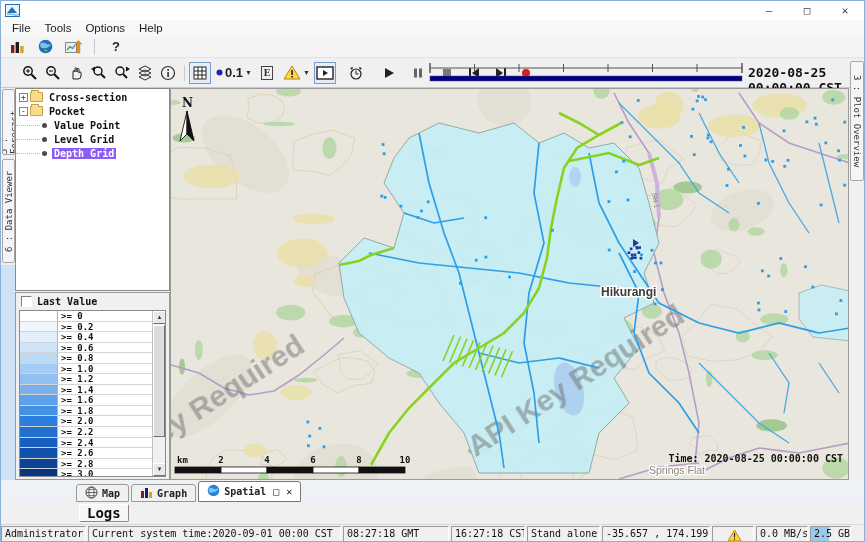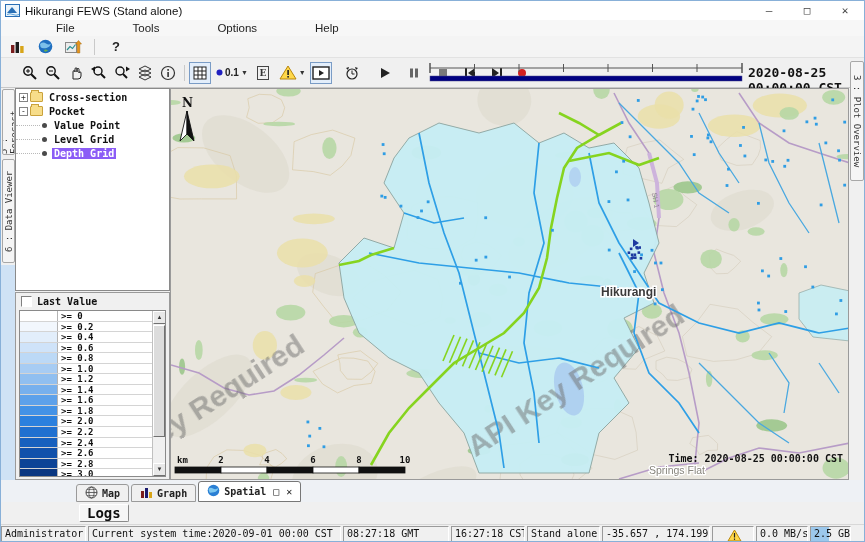--- a/index.html
+++ b/index.html
@@ -16,38 +16,38 @@
     background:#ffffff; display:flex; align-items:center; padding-left:4px; }
   #app-icon { width:15px; height:13px; margin-right:5px; }
   #title-text { font-size:11.5px; color:#111; }
   #win-controls { position:absolute; right:0; top:0; height:19px; display:flex; }
   .win-btn { width:38px; height:19px; display:flex; align-items:center; justify-content:center;
     font-size:11px; color:#444; font-family:"DejaVu Sans Mono",monospace; }
 
   
   #menubar { position:absolute; top:19px; left:0; width:100%; height:16px;
     background:#f7f7f7; display:flex; align-items:center; padding-left:4px; }
-  .menu-item { font-size:11.5px; color:#222; padding:0 7px;margin-left:44px; }
+  .menu-item { font-size:11.5px; color:#222; padding:0 7px; }
 
   
   #toolbar1 { position:absolute; top:35px; left:0; width:100%; height:22px;
     background:#f4f4f4; border-bottom:1px solid #e2e2e2; display:flex; align-items:center; padding-left:5px; gap:6px; }
   .t1btn { width:22px; height:18px; display:flex; align-items:center; justify-content:center; }
   .vsep { width:1px; height:16px; background:#c9c9c9; margin:0 4px; }
   #help-q { font-size:13px; font-weight:bold; color:#222; }
 
   
   #toolbar2 { position:absolute; top:57px; left:0; width:100%; height:30px;
     background:#f0f0f0; border-bottom:1px solid #c8c8c8; display:flex; align-items:center; padding-left:18px; }
   .tbtn { width:22px; height:22px; display:flex; align-items:center; justify-content:center;
     border:1px solid transparent; margin-right:1px; }
   .tbtn.pressed { border:1px solid #7a9cc6; background:#e3eefb; }
   .drop { display:flex; align-items:center; gap:2px; padding:0 3px; height:22px; border:1px solid transparent; }
   .caret { font-size:7px; color:#333; }
-  #interval-value { font-size:10px; color:#222; font-weight:bold; }
+  #interval-value { font-size:13px; color:#222; font-weight:bold; }
   #e-btn-box { width:12px; height:14px; border:1px solid #444; display:flex; align-items:center;
     justify-content:center; font-size:9px; font-weight:bold; color:#333; font-family:"DejaVu Serif",serif; }
   #timeline { position:absolute; left:427px; top:61px; width:316px; height:22px; }
   #timeline svg { display:block; }
   #toolbar-datetime { position:absolute; left:747px; top:64px; font-size:13px; font-weight:bold; color:#111; }
 
   
   .vtab { position:absolute; background:#f5f5f5; border:1px solid #a8a8a8; border-radius:2px;
     font-family:"DejaVu Sans Mono",monospace; font-size:9px; color:#333;
     display:flex; align-items:center; justify-content:center; overflow:hidden; }
@@ -125,21 +125,20 @@
 </style>
 </head>
 <body>
 
 <div id="titlebar">
   <svg id="app-icon" viewBox="0 0 15 13">
     <rect x="0.5" y="0.5" width="14" height="12" fill="#eaf4fb" stroke="#2a6fb5"></rect>
     <path d="M2,9 L7,3 L12,9 Z" fill="#2a6fb5"></path>
     <path d="M2,10.5 Q5,9 8,10.5 T14,10.5" stroke="#5aa0d8" fill="none"></path>
   </svg>
-  <span id="title-text">Hikurangi FEWS  (Stand alone)</span>
   <div id="win-controls">
     <span class="win-btn">—</span>
     <span class="win-btn">□</span>
     <span class="win-btn">✕</span>
   </div>
 </div>
 
 <div id="menubar">
     <span class="menu-item">File</span>
     <span class="menu-item">Tools</span>

